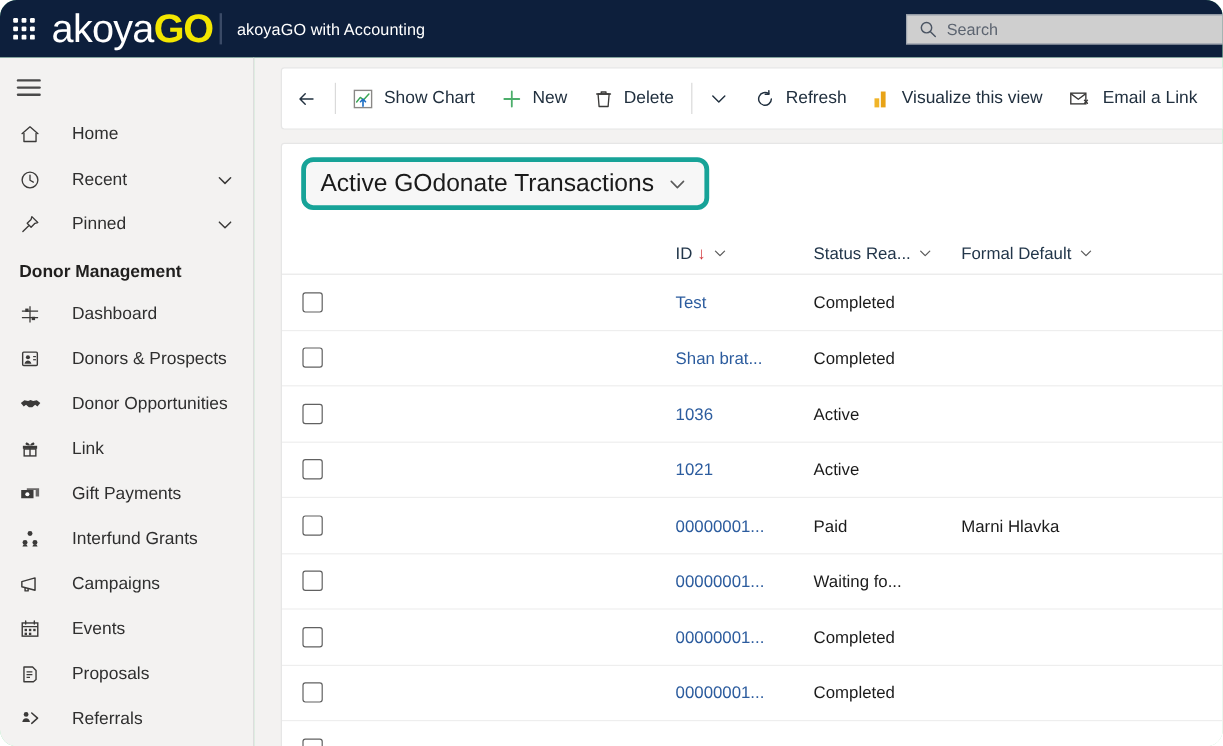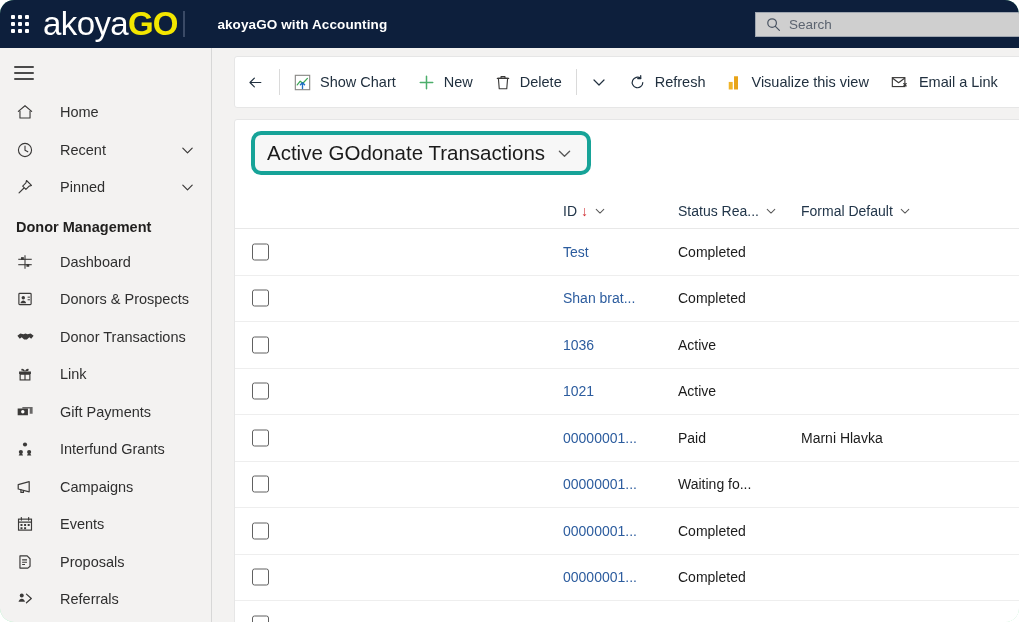--- a/index.html
+++ b/index.html
@@ -66,25 +66,24 @@
     letter-spacing: -1px;
   }
   .brand-div {
     width: 2px;
     height: 26px;
     background: #3a4a66;
     margin: 0 12px 0 6px;
   }
   .app-title {
     font-size: 13.5px;
-    font-weight: 700;
+    font-weight: 400;
     color: #ffffff;
     white-space: nowrap;
     letter-spacing: 0.1px;
-    margin-left: 20px;
   }
   .search-wrap {
     position: absolute;
     left: 755px; top: 12px;
     width: 272px;
     height: 25px;
     background: #cfcfcf;
     border: 1px solid #9fa6b0;
     display: flex;
     align-items: center;
@@ -417,21 +416,21 @@
       </span>
       <span class="nav-label">Donors &amp; Prospects</span>
     </div>
 
     <div class="nav-item">
       <span class="nav-ico">
         <svg width="19" height="19" viewBox="0 0 22 20">
           <path d="M1.6 9.2 L5 6.6 L8.6 7.4 L11 6.4 L13.4 7.4 L17 6.6 L20.4 9.2 L17.6 12.6 L15.4 11 L12.6 13.4 L9.4 13.4 L6.6 11 L4.4 12.6 Z" fill="#3b3a39"></path>
         </svg>
       </span>
-      <span class="nav-label">Donor Transactions</span>
+      <span class="nav-label">Donor Opportunities</span>
     </div>
 
     <div class="nav-item">
       <span class="nav-ico">
         <svg width="18" height="18" viewBox="0 0 20 20">
           <rect x="3.4" y="7.2" width="13.2" height="2.8" fill="#3b3a39"></rect>
           <rect x="4.6" y="10.2" width="10.8" height="6.4" fill="none" stroke="#3b3a39" stroke-width="1.3"></rect>
           <line x1="10" y1="7.2" x2="10" y2="16.6" stroke="#3b3a39" stroke-width="1.3"></line>
           <path d="M10 6.8 C8.4 3.4 5.6 3.6 5.9 5.6 C6.1 7 8.4 7 10 6.8 Z" fill="#3b3a39"></path>
           <path d="M10 6.8 C11.6 3.4 14.4 3.6 14.1 5.6 C13.9 7 11.6 7 10 6.8 Z" fill="#3b3a39"></path>

